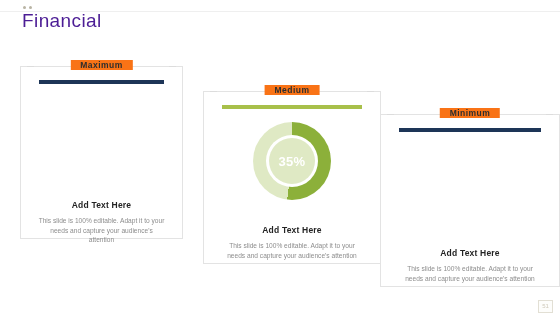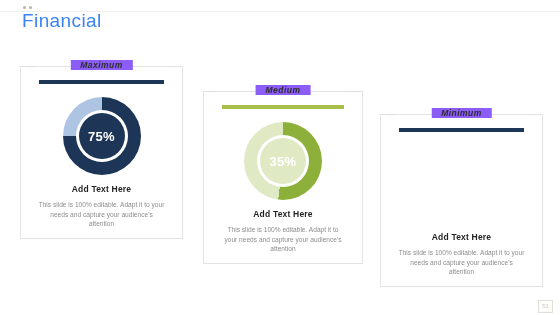--- a/index.html
+++ b/index.html
@@ -27,21 +27,21 @@
     display:block;position:absolute;top:0;width:3px;height:3px;
     border-radius:50%;background:#b9b4a4;
   }
   .dot-pair i.d1{left:0;}
   .dot-pair i.d2{left:6px;}
 
   .page-title{
     position:absolute;left:22px;top:10px;
     font-size:19px;
     letter-spacing:.4px;
-    color:#3b82f6;
+    color:#4c1d95;
     font-weight:400;
     white-space:nowrap;
   }
 
   
   .page-chip{
     position:absolute;left:538px;top:300px;
     width:13px;height:11px;
     border:1px solid #e2dfd4;
     color:#cfcabb;
@@ -52,36 +52,35 @@
   }
 
   
   .card{
     position:absolute;
     background:#ffffff;
     border:1px solid #e3e3e3;
     box-sizing:border-box;
   }
   .card.c1{left:20px;top:66px;width:163px;height:173px;}
-  .card.c2{left:203px;top:91px;width:160px;height:173px;}
-  .card.c3{left:380px;top:114px;width:163px;height:173px;}
+  .card.c2{left:203px;top:91px;width:178px;height:173px;}
+  .card.c3{left:380px;top:114px;width:180px;height:173px;}
 
   
   .card-head{
     position:absolute;
     left:50%;transform:translateX(-50%);
     top:-7px;
-    background:#8b5cf6;
+    background:#f97316;
     padding:0 10px;
     font-size:8.5px;
     font-weight:700;
     letter-spacing:.45px;
     color:#2e2e2e;
     white-space:nowrap;
-    font-style:italic;
   }
 
   .rule-bar{
     position:absolute;left:18px;right:18px;top:13px;height:3.5px;
   }
 
   .donut-wrap{
     position:absolute;left:0;right:0;top:30px;
     display:flex;justify-content:center;
   }
@@ -101,21 +100,21 @@
     color:#ffffff;
   }
 
   .card-body{
     position:absolute;left:8px;right:8px;top:117px;
     text-align:center;
   }
   .card-body .sub{
     font-size:8.5px;font-weight:700;color:#232323;
     letter-spacing:.2px;
-    margin:0 0 6px 0;
+    margin:16px 0 6px 0;
   }
   .card-body .desc{
     font-size:6.6px;line-height:9.5px;color:#8d8d8d;
     margin:0;padding:0 9px;
   }
 
   
   .tick{
     position:absolute;top:-1px;width:7px;height:1px;background:#dcdcdc;
   }
@@ -137,27 +136,20 @@
   <div class="page-title">Financial</div>
 
   <div class="card c1">
     <span class="tick l"></span>
     <span class="tick r"></span>
 
     <div class="card-head">Maximum</div>
 
     <div class="rule-bar" style="background:#1d3557"></div>
 
-    <div class="donut-wrap">
-      <div class="donut" style="background:conic-gradient(#1d3557 0deg 270deg,#aec4e3 270deg 360deg);">
-        <div class="hole" style="background:#1d3557">
-          <span>75%</span>
-        </div>
-      </div>
-    </div>
 
     <div class="card-body">
       <p class="sub">Add Text Here</p>
       <p class="desc">This slide is 100% editable. Adapt it to your needs and capture your audience's attention</p>
     </div>
   </div>
 
   <div class="card c2">
     <span class="tick l"></span>
     <span class="tick r"></span>

